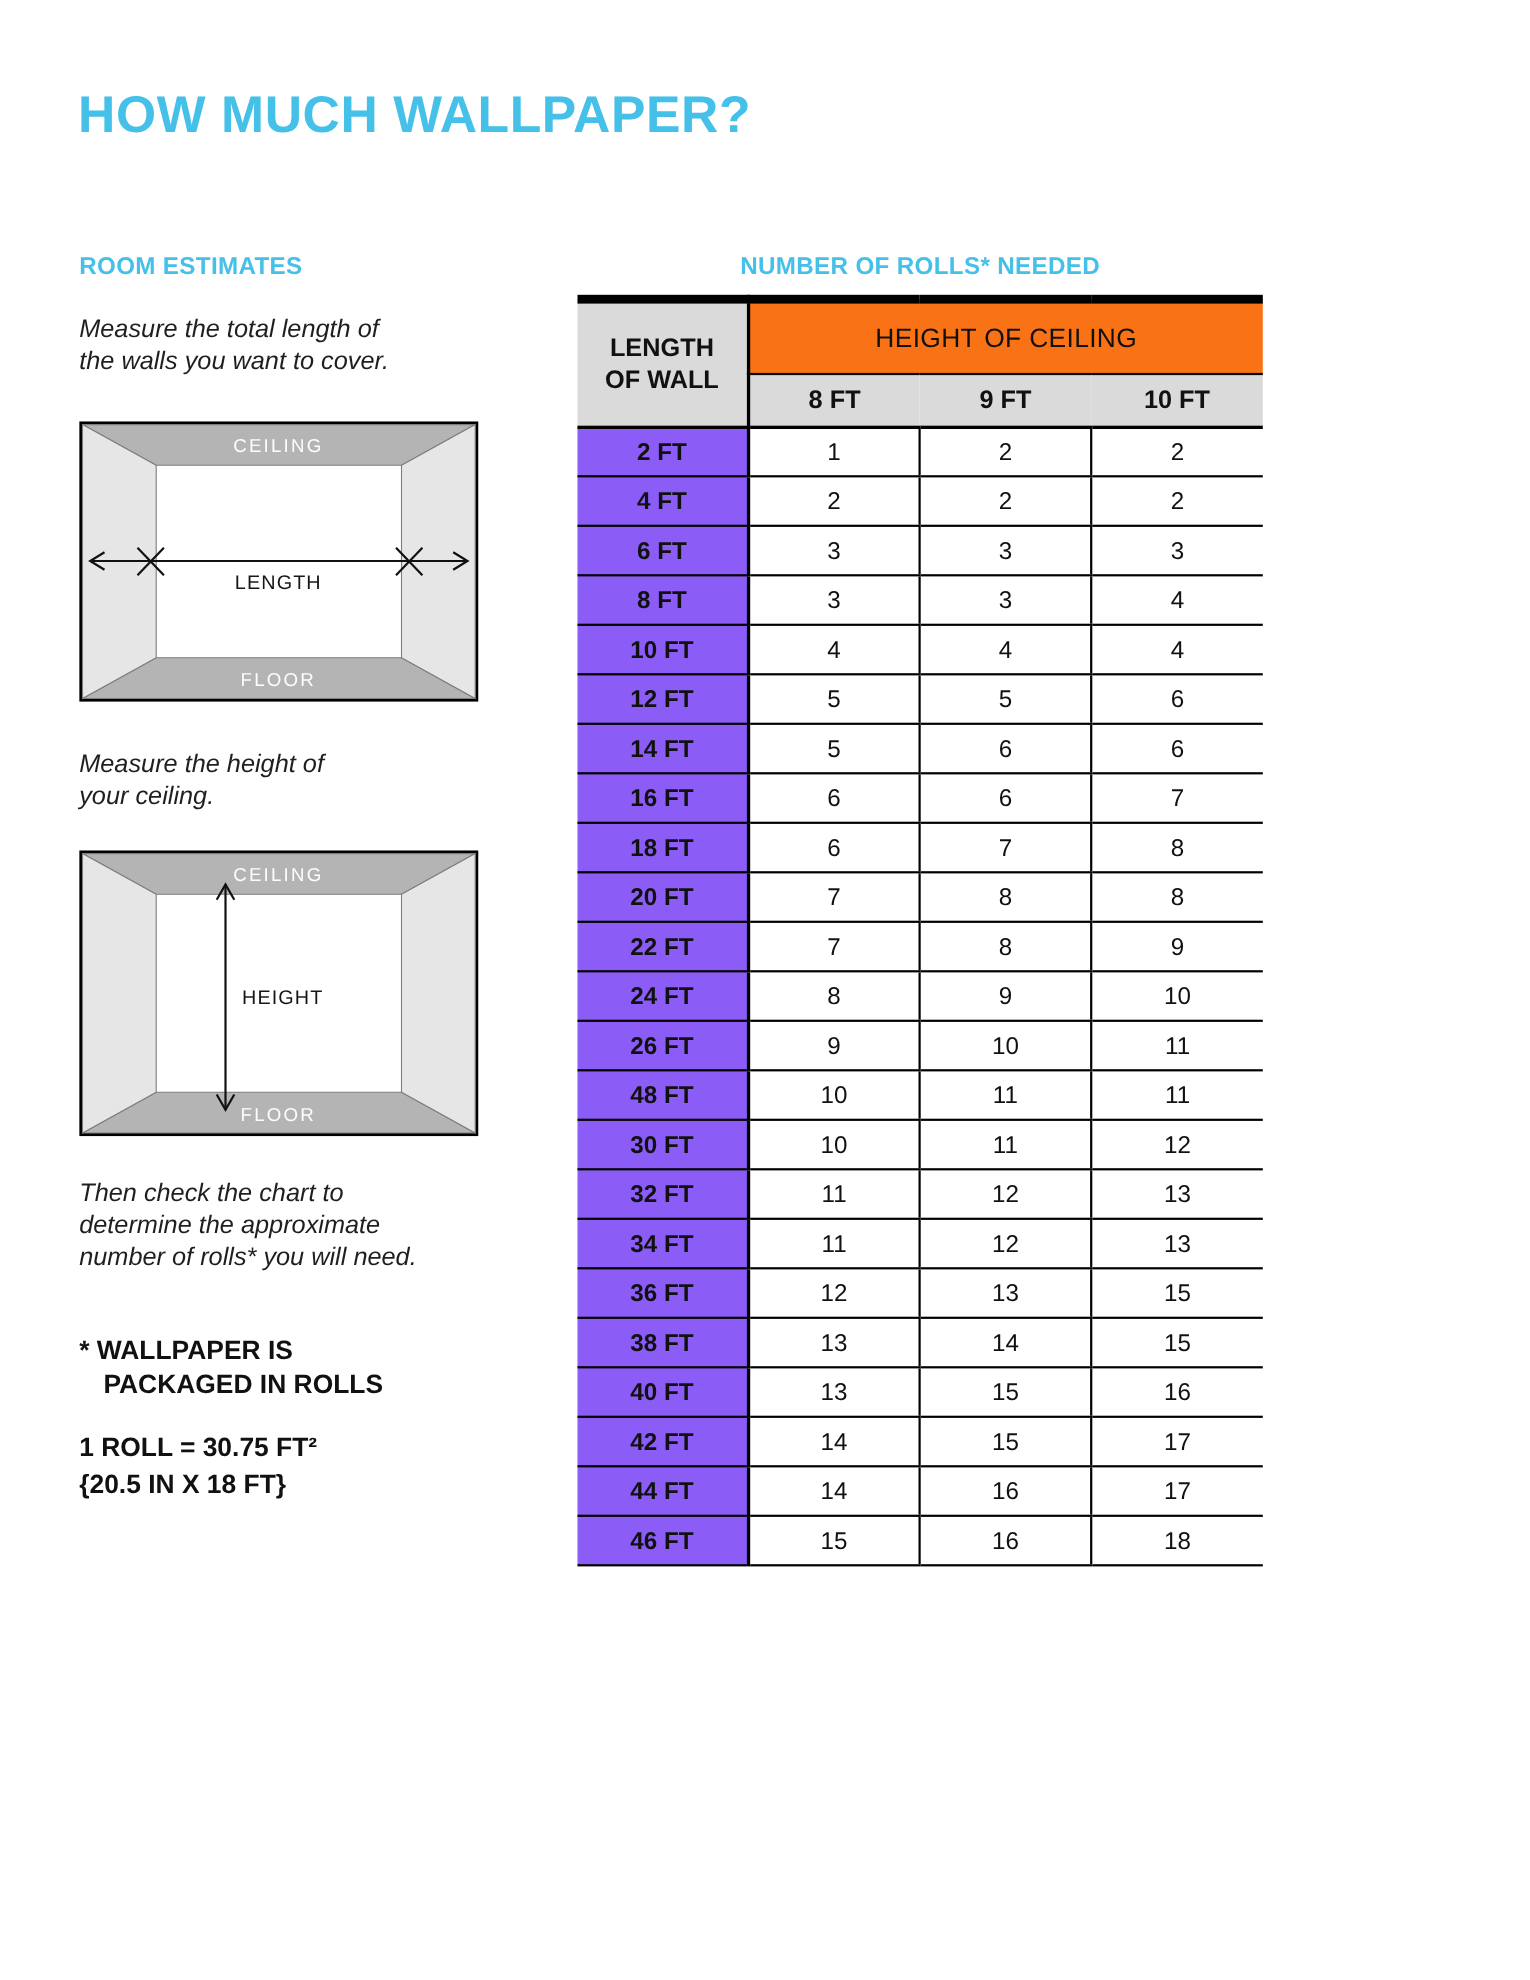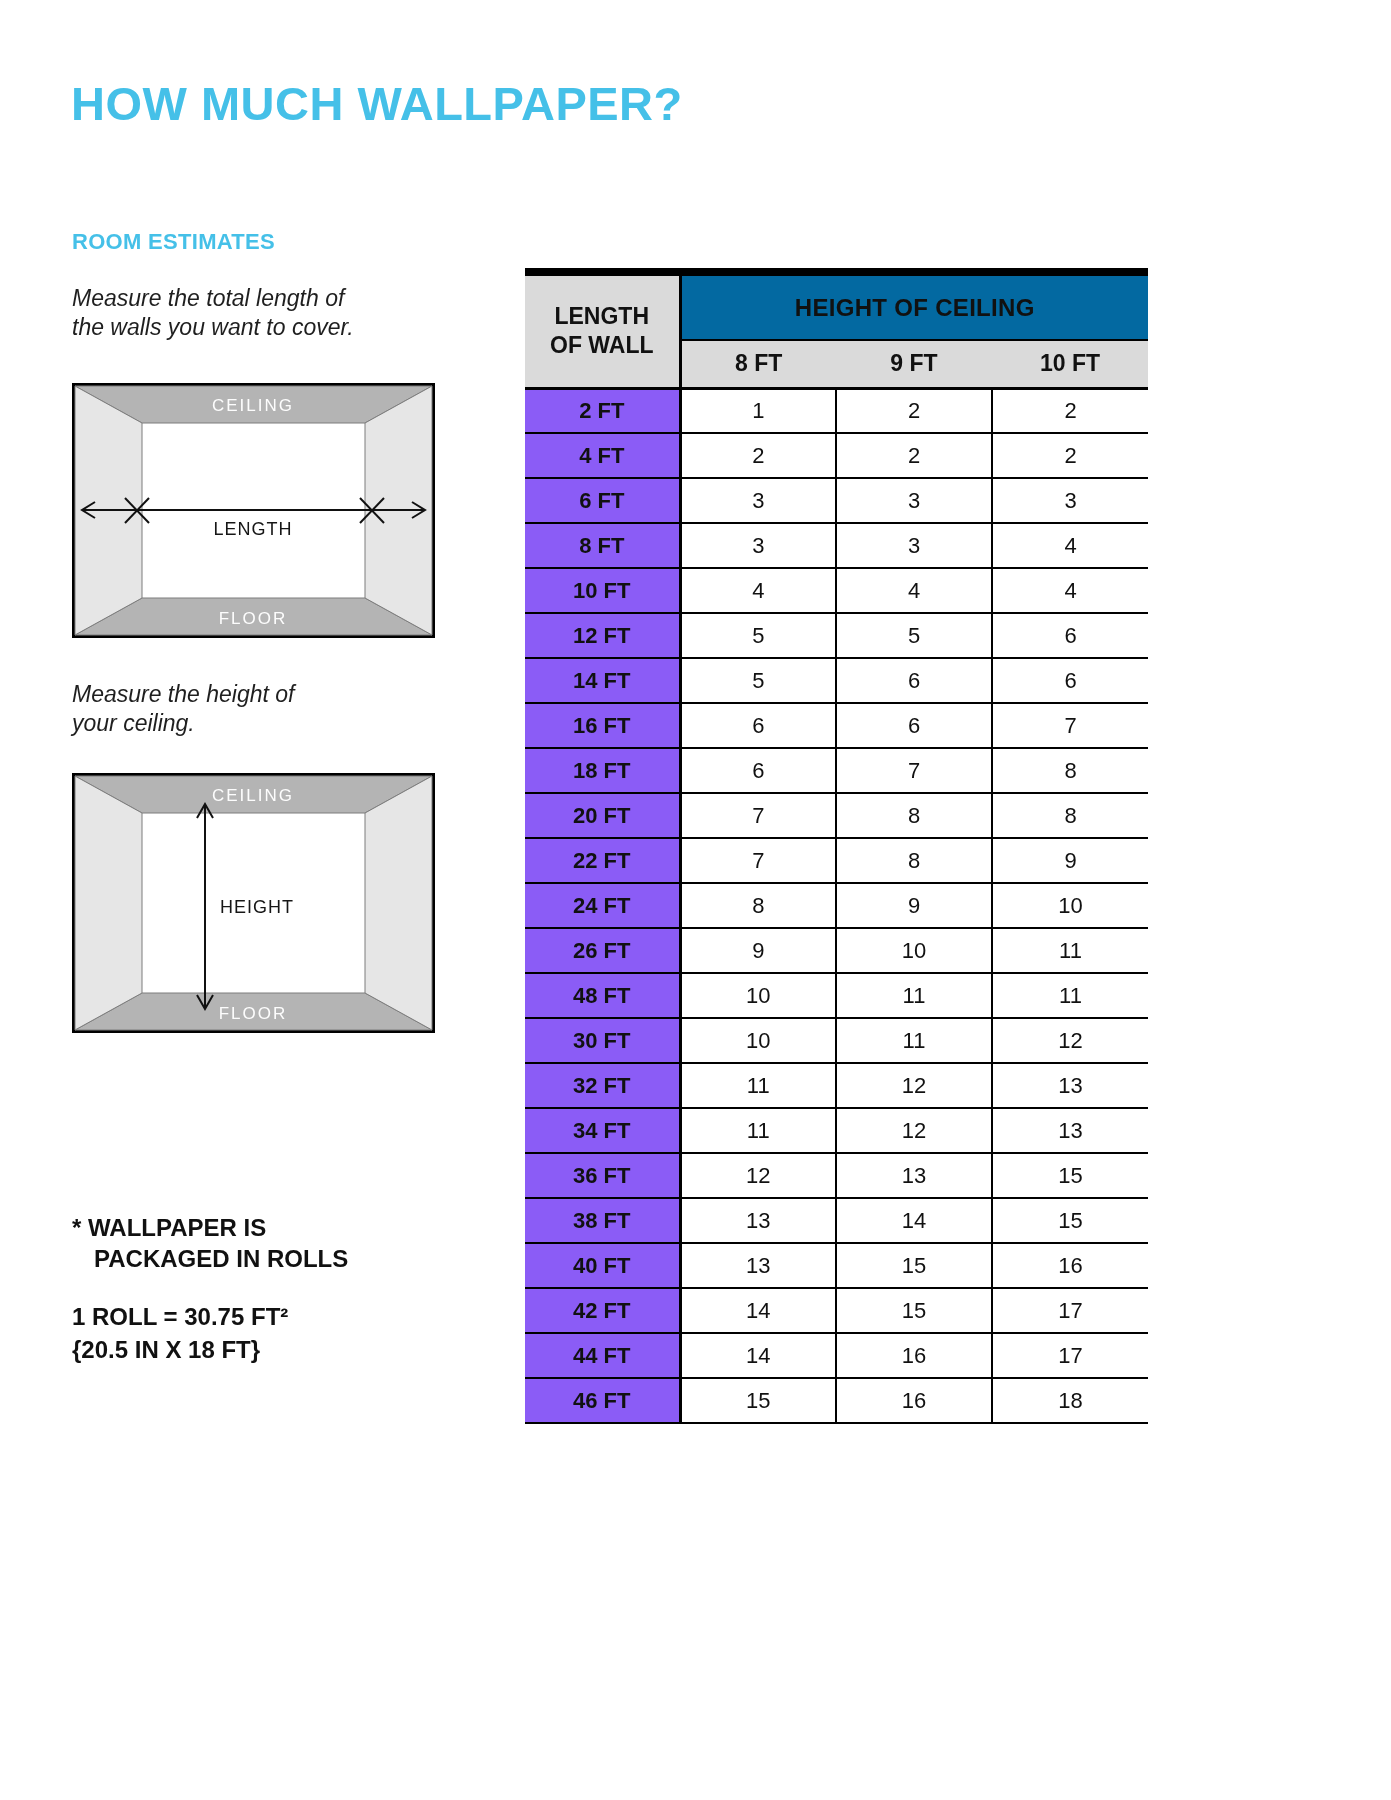--- a/index.html
+++ b/index.html
@@ -45,21 +45,21 @@
     border-collapse: collapse; width: 623px; table-layout: fixed;
     border-top: 8px solid #000;
   }
   .rolls-table th, .rolls-table td { padding: 0; text-align: center; vertical-align: middle; color: #111; }
   .corner-th {
     width: 155px; background: #dadada; font-weight: bold; font-size: 23px;
     line-height: 29px; white-space: pre-line;
     border-right: 3px solid #000; border-bottom: 3px solid #000;
   }
   .group-th {
-    background: #0369a1; font-weight: bold; font-size: 24px; height: 68px;
+    background: #f97316; font-weight: normal; font-size: 24px; height: 68px;
     border-bottom: 2px solid #000; letter-spacing: 0.3px;
   }
   .col-th {
     background: #dadada; font-weight: bold; font-size: 23px; height: 48px;
     border-bottom: 3px solid #000;
   }
   .rolls-table tbody th {
     background: #8b5cf6; font-weight: bold; font-size: 22px; height: 45px;
     border-right: 3px solid #000; border-bottom: 2px solid #000;
   }
@@ -116,31 +116,35 @@
     <text class="lbl-light" x="181" y="28" text-anchor="middle">CEILING</text>
     <text class="lbl-light" x="181" y="246" text-anchor="middle">FLOOR</text>
     <g stroke="#111111" stroke-width="2" fill="none">
       <line x1="133" y1="31" x2="133" y2="236"></line>
       <path d="M125,45 L133,31 L141,45"></path>
       <path d="M125,222 L133,236 L141,222"></path>
     </g>
     <text class="lbl-dark" x="148" y="140" text-anchor="start">HEIGHT</text>
   </svg>
 
+  <p class="instruction" id="instr3">Then check the chart to
+determine the approximate
+number of rolls* you will need.</p>
 
   <div class="footnote">
     <span>* WALLPAPER IS</span><br>
     <span>PACKAGED IN ROLLS</span>
   </div>
 
   <div class="roll-info">
     <div>1 ROLL = 30.75 FT²</div>
     <div>{20.5 IN X 18 FT}</div>
   </div>
 
+  <h2 class="section-heading table-heading">NUMBER OF ROLLS* NEEDED</h2>
 
   <div class="table-wrap">
     <table class="rolls-table">
       <thead>
         <tr>
           <th class="corner-th" rowspan="2">LENGTH
 OF WALL</th>
           <th class="group-th" colspan="3">HEIGHT OF CEILING</th>
         </tr>
         <tr>

